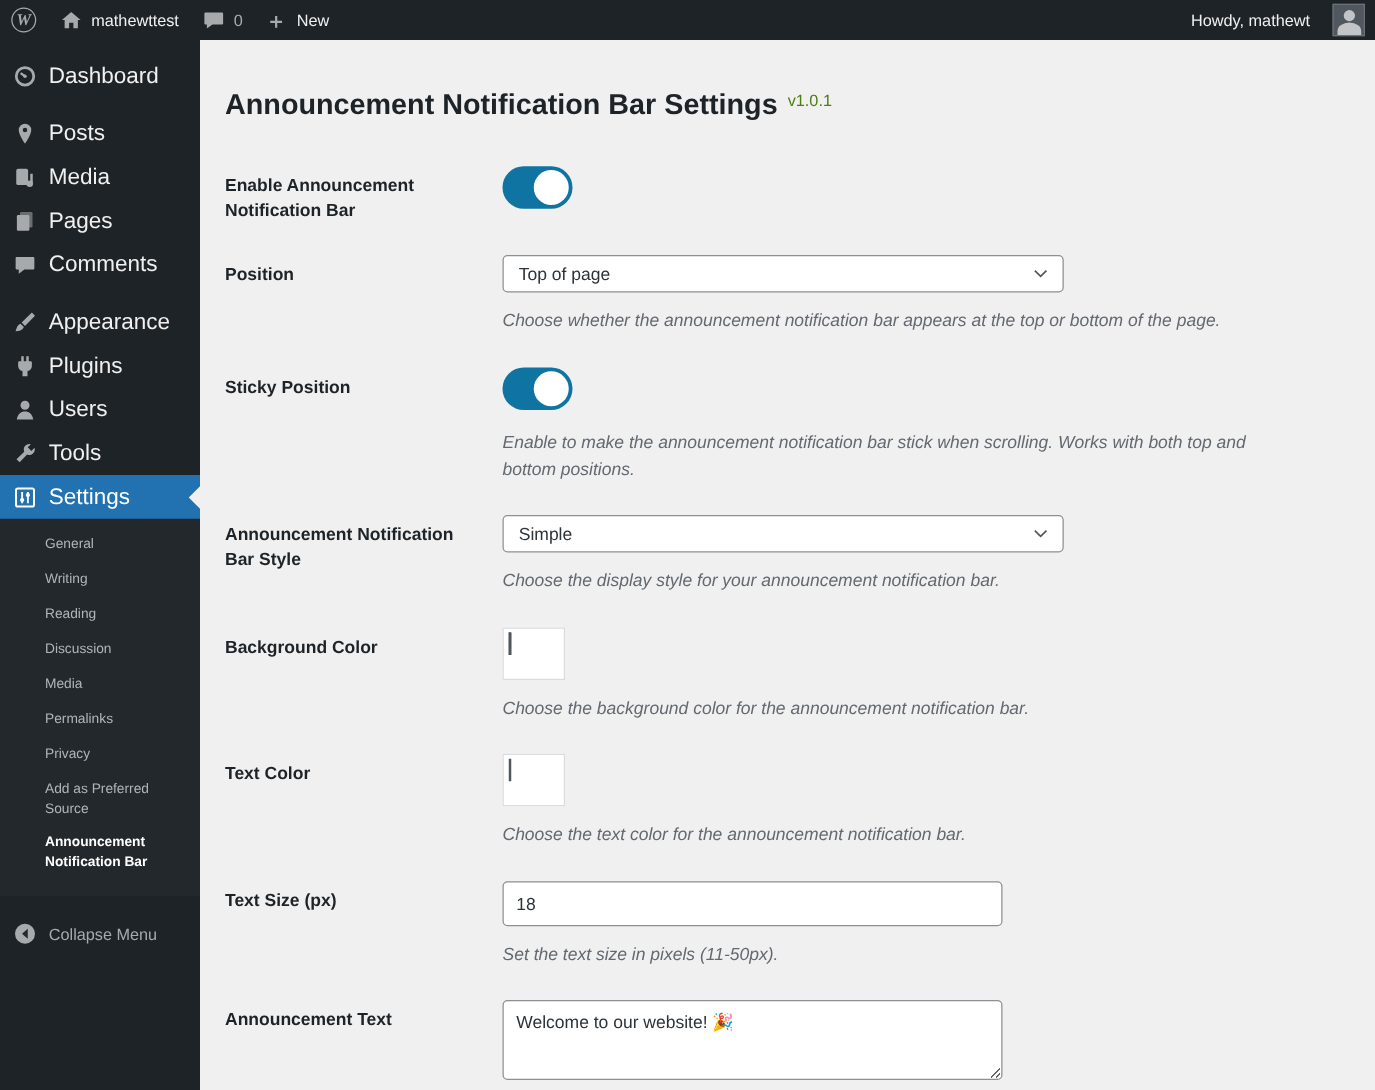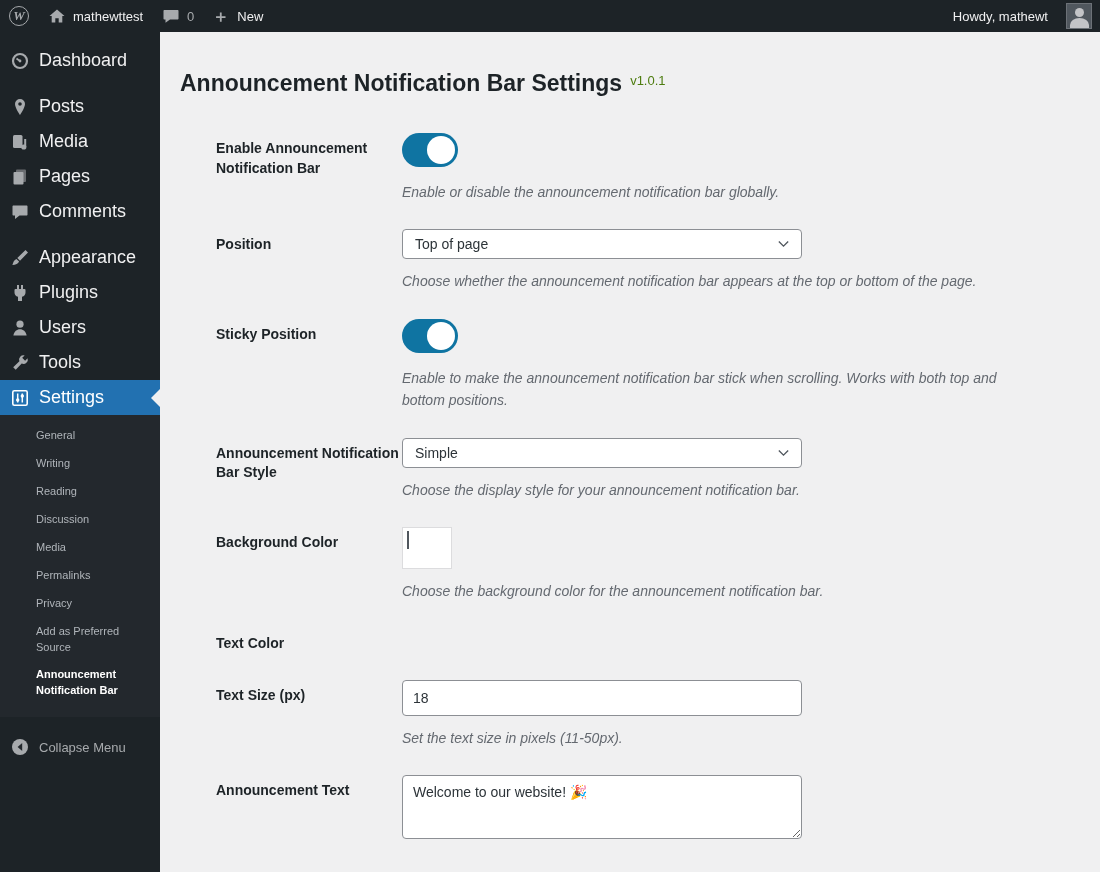--- a/index.html
+++ b/index.html
@@ -39,27 +39,27 @@
   .submenu{background:var(--submenu-bg);padding:7px 0 12px;}
   .submenu-item{display:block;padding:6px 12px 6px 36px;font-size:11px;color:var(--submenu-text);line-height:1.45;cursor:pointer;}
   .submenu-item.current{color:#fff;font-weight:bold;}
   .collapse{display:flex;align-items:center;gap:9px;padding:10px 8px 10px 10px;margin-top:10px;color:#a7aaad;font-size:13px;cursor:pointer;}
 
   
   .content{margin-left:160px;padding:38px 28px 20px 20px;}
   h1{font-size:23px;font-weight:600;color:var(--text-dark);margin-bottom:36px;}
   h1 sup{font-size:13px;font-weight:400;color:#4d7c0f;margin-left:8px;vertical-align:6px;}
   .row{display:grid;grid-template-columns:222px 1fr;margin-bottom:26px;}
-  .field-label{font-weight:bold;font-size:14px;padding-top:6px;line-height:1.4;max-width:190px;margin-left:36px;}
+  .field-label{font-weight:bold;font-size:14px;padding-top:6px;line-height:1.4;max-width:190px;}
   .desc{font-style:italic;color:var(--muted);font-size:14px;margin-top:11px;max-width:632px;line-height:1.6;}
 
   .toggle{width:56px;height:34px;border-radius:17px;background:var(--toggle);position:relative;cursor:pointer;display:inline-block;}
   .toggle .knob{position:absolute;top:3px;right:3px;width:28px;height:28px;border-radius:50%;background:#fff;}
 
-  .select{width:400px;height:30px;border:1px solid var(--border);border-radius:4px;background:#fff;
+  .select{width:449px;height:30px;border:1px solid var(--border);border-radius:4px;background:#fff;
     display:flex;align-items:center;justify-content:space-between;padding:0 12px;cursor:pointer;color:#2c3338;}
   .select svg{flex:0 0 11px;}
 
   .text-input{width:400px;height:36px;border:1px solid var(--border);border-radius:4px;background:#fff;
     padding:0 10px;font-size:14px;font-family:inherit;color:#2c3338;}
 
   .swatch-outer{width:50px;height:42px;background:#fff;border:1px solid #dcdcde;padding:4px;display:inline-block;cursor:pointer;}
   .swatch-inner{width:100%;height:100%;border:1px solid #50575e;}
 
   textarea.announce{width:400px;height:64px;border:1px solid var(--border);border-radius:4px;background:#fff;
@@ -191,21 +191,20 @@
   </div>
 </div>
 
 <div class="content" style="margin-top:32px;">
   <h1><span>Announcement Notification Bar Settings</span><sup>v1.0.1</sup></h1>
 
   <div class="row">
     <div class="field-label">Enable Announcement Notification Bar</div>
     <div>
       <span class="toggle"><span class="knob"></span></span>
-      <div class="desc">Enable or disable the announcement notification bar globally.</div>
     </div>
   </div>
 
   <div class="row">
     <div class="field-label">Position</div>
     <div>
       <div class="select">
         <span>Top of page</span>
         <svg width="13" height="8" viewBox="0 0 13 8">
             <path d="M1 1l5.5 5.5L12 1" fill="none" stroke="#50575e" stroke-width="1.6"></path>
@@ -241,20 +240,26 @@
     <div>
       <span class="swatch-outer">
         <span class="swatch-inner" style="background: rgb(0, 0, 0);"></span>
       </span>
       <div class="desc">Choose the background color for the announcement notification bar.</div>
     </div>
   </div>
 
   <div class="row">
     <div class="field-label">Text Color</div>
+    <div>
+      <span class="swatch-outer">
+        <span class="swatch-inner" style="background: rgb(255, 255, 255);"></span>
+      </span>
+      <div class="desc">Choose the text color for the announcement notification bar.</div>
+    </div>
   </div>
 
   <div class="row">
     <div class="field-label">Text Size (px)</div>
     <div>
       <input class="text-input" type="text" value="18" style="">
       <div class="desc">Set the text size in pixels (11-50px).</div>
     </div>
   </div>
 

